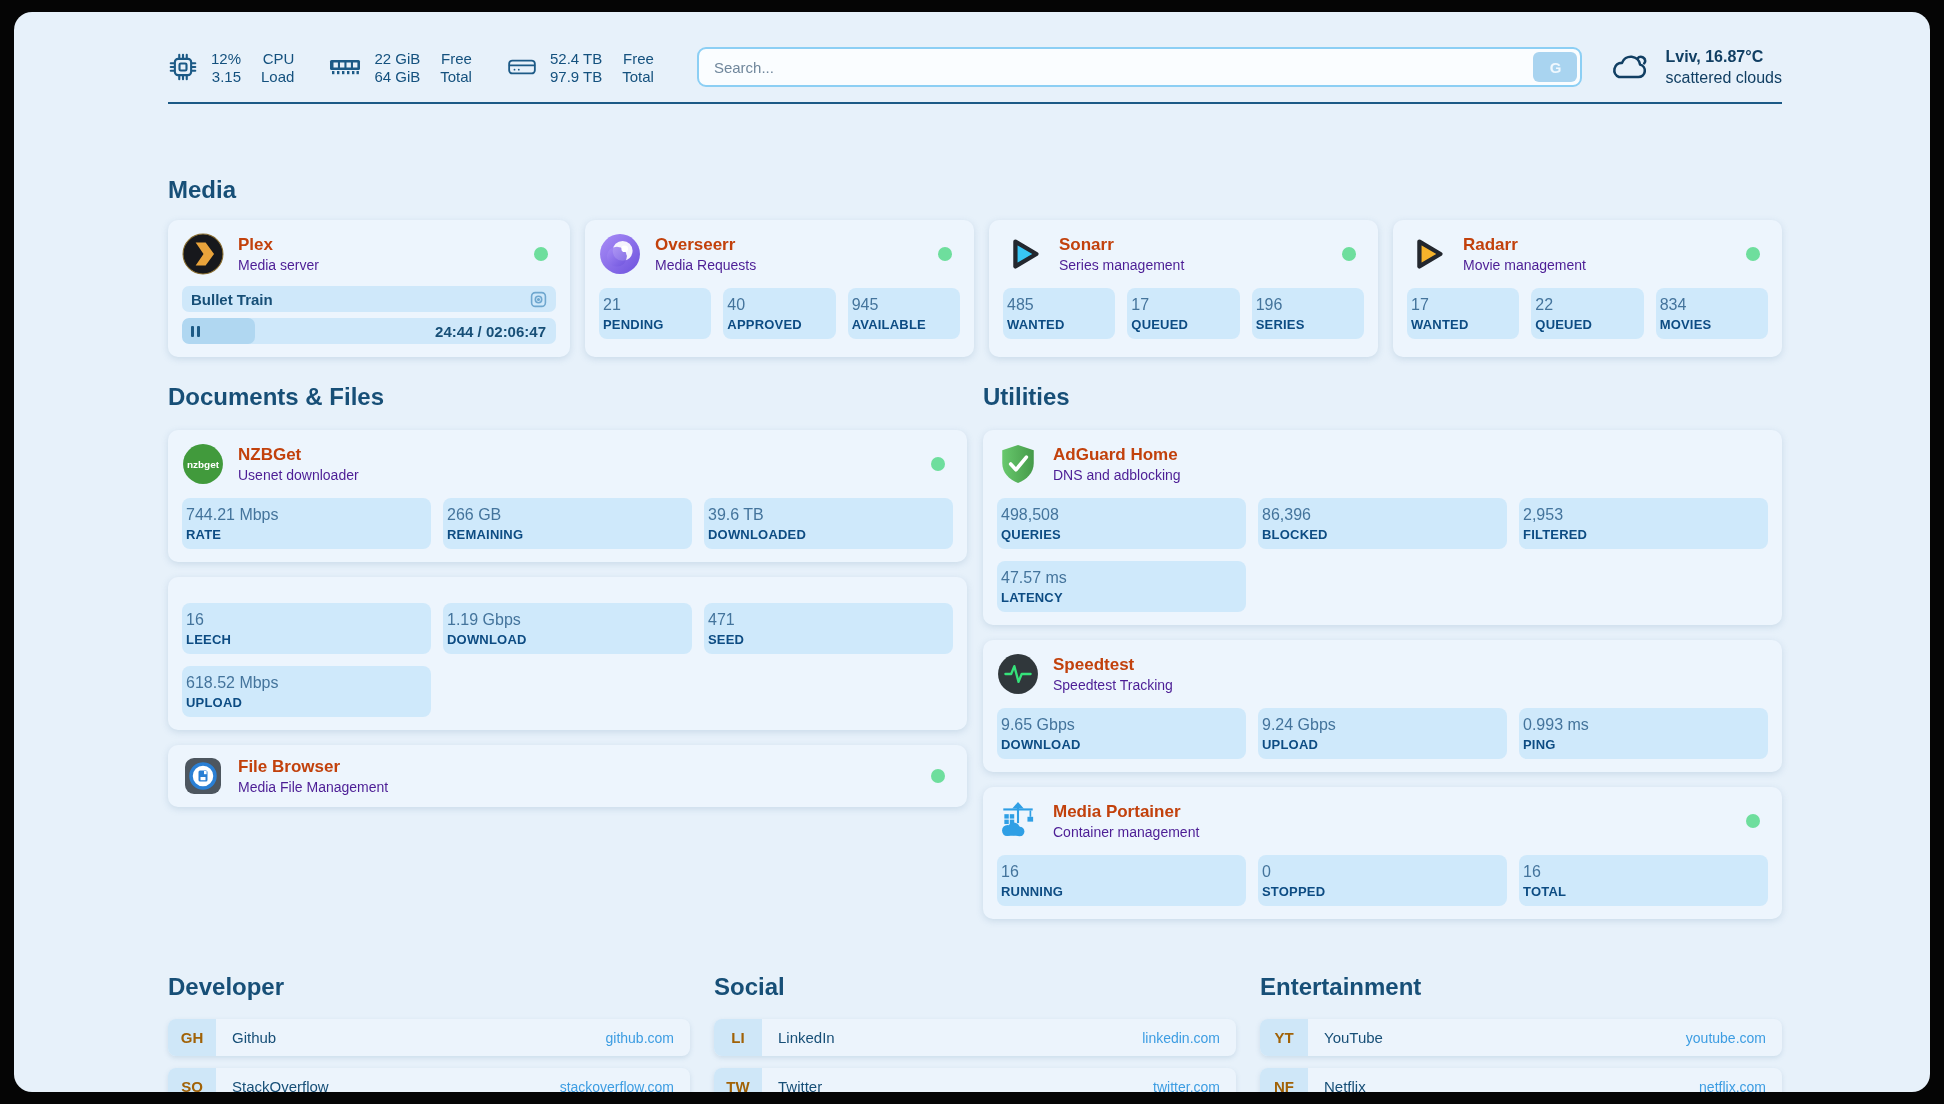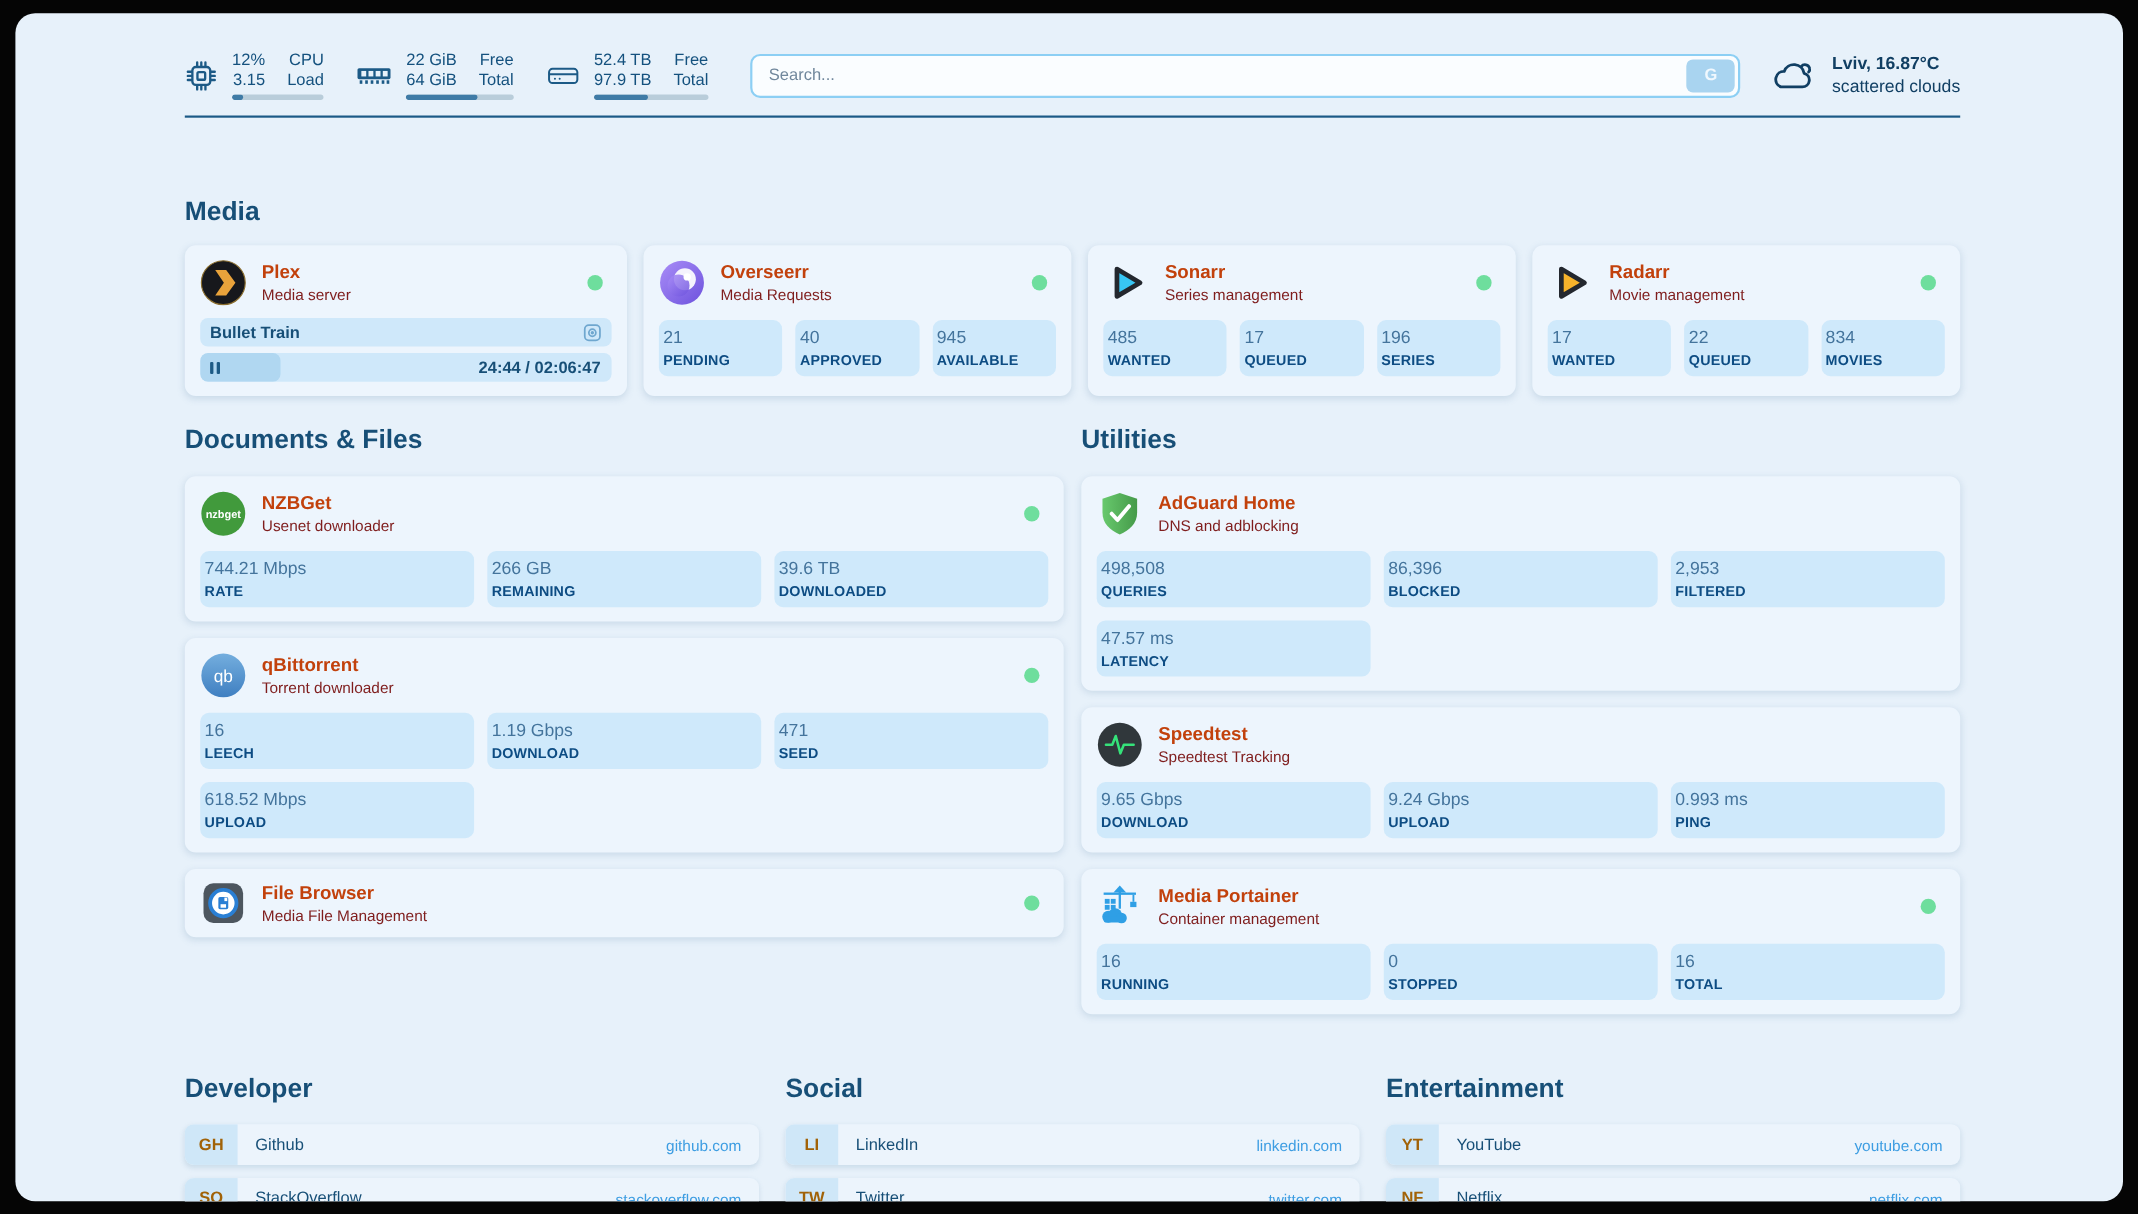--- a/index.html
+++ b/index.html
@@ -7,21 +7,21 @@
   body { background:#050505; font-family:"Liberation Sans", sans-serif; position:relative; }
   .panel {
     position:absolute; left:14px; top:12px; width:1916px; height:1080px;
     background:#e7f1fa; border-radius:18px; overflow:hidden;
   }
   .content { position:absolute; left:154px; top:0; width:1614px; }
 
   
   .topbar { margin-top:34px; display:flex; align-items:center; }
   .sys { display:flex; align-items:center; gap:13px; margin-right:30px; }
-  .sys-body { display:flex; flex-direction:column; gap:5px; }
+  .sys-body { display:flex; flex-direction:row; gap:5px; }
   .sys-grid { display:grid; grid-template-columns:auto auto; column-gap:20px; row-gap:1px;
               font-size:15px; color:#14517e; font-weight:500; line-height:17px; }
   .sys-grid span { text-align:right; }
   .sys-bar { height:5px; background:#b9cdda; border-radius:3px; overflow:hidden; }
   .sys-bar .fill { height:100%; background:#3f7ba6; border-radius:3px; }
 
   .searchwrap { flex:1; margin:0 26px 0 8px; position:relative; height:40px; }
   .search {
     width:100%; height:100%; background:#fafdff; border:2px solid #8ccff4; border-radius:9px;
     padding:0 58px 0 15px; font-size:15px; color:#14517e; outline:none;
@@ -45,21 +45,21 @@
   .media-row { margin-top:16px; display:grid; grid-template-columns:402px 1fr 1fr 1fr; gap:15px; }
 
   .card {
     background:#edf5fd; border-radius:10px; box-shadow:0 2px 7px rgba(96,138,173,0.22);
     padding:13px 14px 13px; display:flex; flex-direction:column;
   }
   .card-head { display:flex; align-items:center; gap:14px; }
   .card-icon { width:42px; height:42px; flex:0 0 auto; display:flex; align-items:center; justify-content:center; }
   .card-titles { display:flex; flex-direction:column; gap:2px; }
   .app-title { font-size:17px; font-weight:600; color:#c2410c; }
-  .app-sub { font-size:14px; color:#7f1d1d;text-align:right; }
+  .app-sub { font-size:14px; color:#4c1d95;text-align:right; }
   .status-dot { width:14px; height:14px; border-radius:50%; background:#6ede9d; margin-left:auto; margin-right:8px; flex:0 0 auto; }
 
   .chips { margin-top:13px; display:grid; gap:12px; }
   .chips.c3 { grid-template-columns:repeat(3,1fr); }
   .chips.c4 { grid-template-columns:repeat(3,1fr); }
   .chip { background:#cfe9fb; border-radius:8px; text-align:left; padding:8px 4px 7px; }
   .chip-value { font-size:16px; color:#44749c; font-weight:500; }
   .chip-label { font-size:13px; color:#0d4c83; font-weight:700; margin-top:3px; letter-spacing:0.2px; }
 
   
@@ -347,39 +347,20 @@
             <div class="chip-label">REMAINING</div>
           </div>
           <div class="chip">
             <div class="chip-value">39.6 TB</div>
             <div class="chip-label">DOWNLOADED</div>
           </div>
         </div>
       </div>
 
       <div class="card">
-        <div class="card-head">
-          <span class="card-icon">
-            <svg width="42" height="42" viewBox="0 0 40 40">
-              <defs>
-                    <linearGradient id="qbg" x1="0" y1="0" x2="0" y2="1">
-                <stop offset="0" stop-color="#74aede"></stop>
-                      <stop offset="1" stop-color="#3f7fc1"></stop>
-              </linearGradient>
-                  </defs>
-              <circle cx="20" cy="20" r="19" fill="url(#qbg)"></circle>
-              <text x="20" y="25.5" text-anchor="middle" font-size="15" fill="#ffffff" font-family="Liberation Sans, sans-serif">qb</text>
-            </svg>
-          </span>
-          <div class="card-titles">
-            <div class="app-title">qBittorrent</div>
-            <div class="app-sub">Torrent downloader</div>
-          </div>
-          <span class="status-dot"></span>
-        </div>
         <div class="chips c4">
           <div class="chip">
             <div class="chip-value">16</div>
             <div class="chip-label">LEECH</div>
           </div>
           <div class="chip">
             <div class="chip-value">1.19 Gbps</div>
             <div class="chip-label">DOWNLOAD</div>
           </div>
           <div class="chip">

